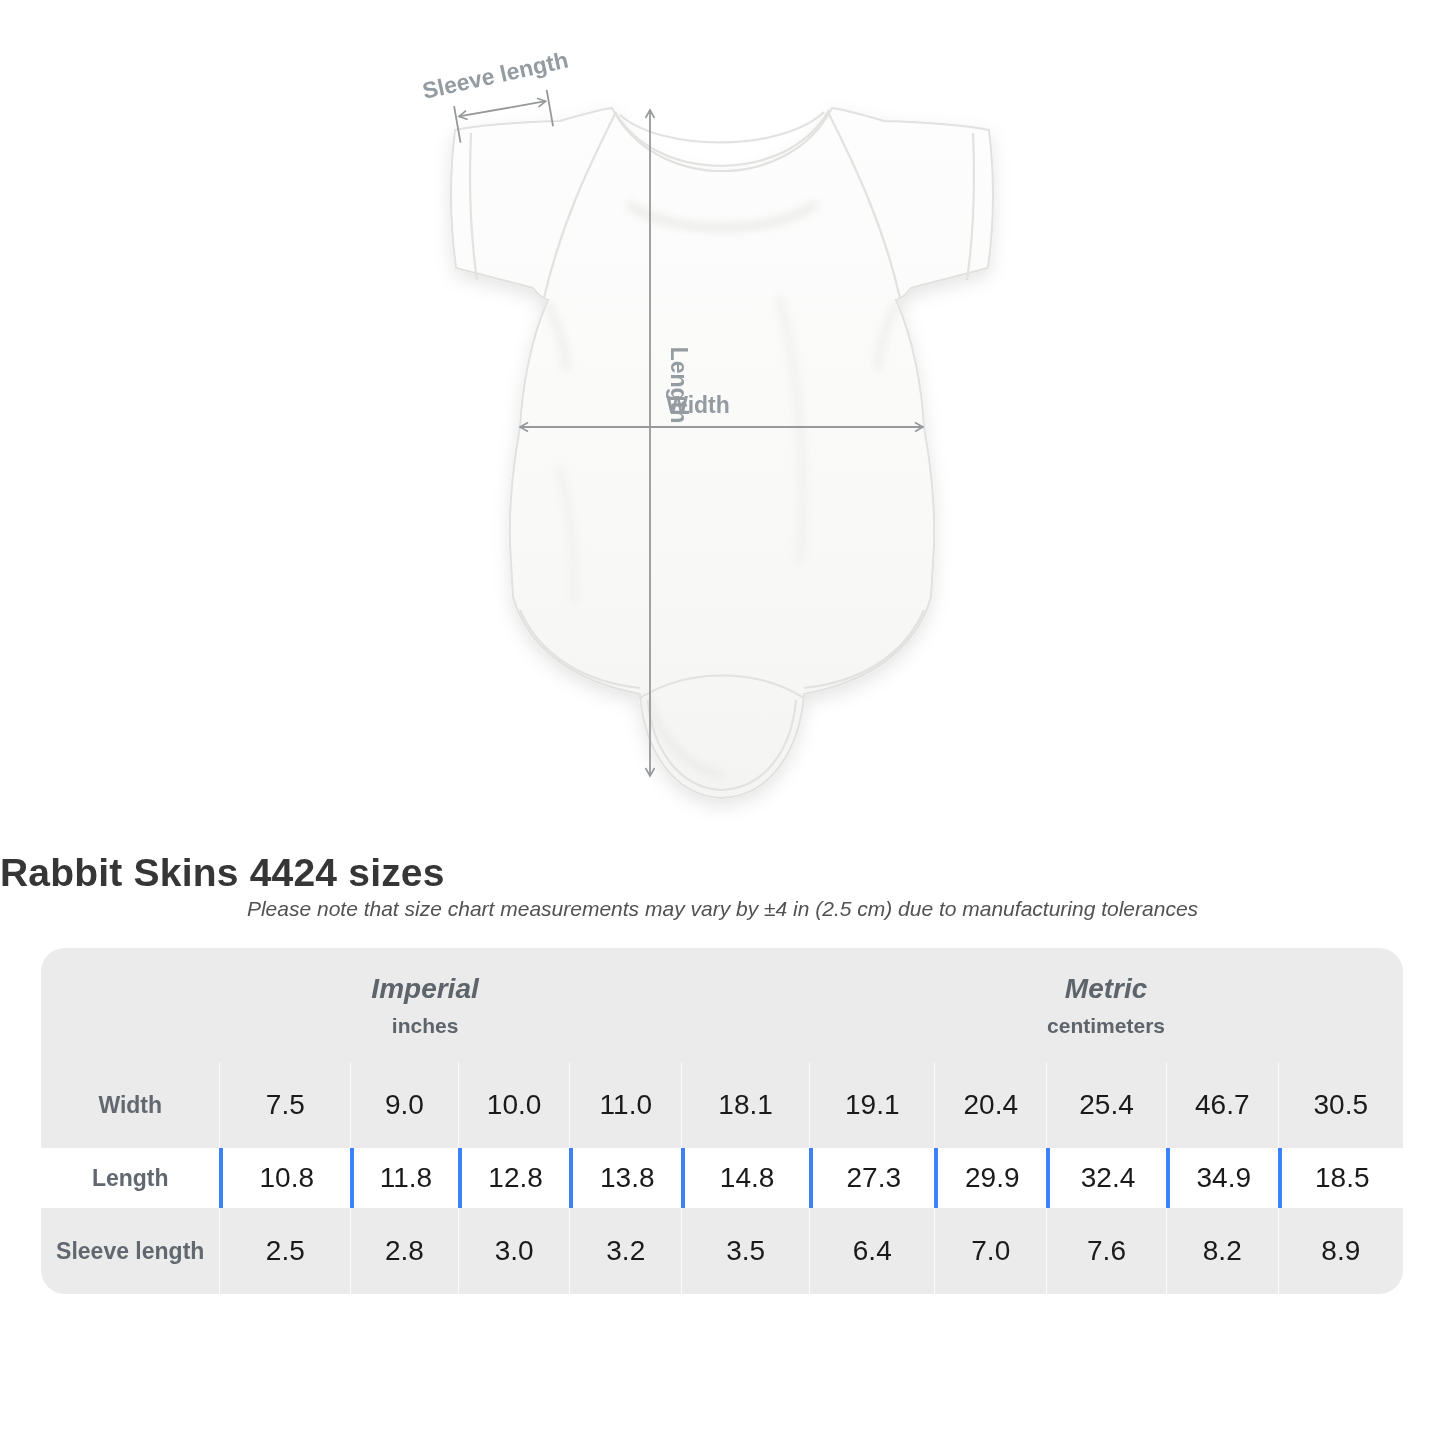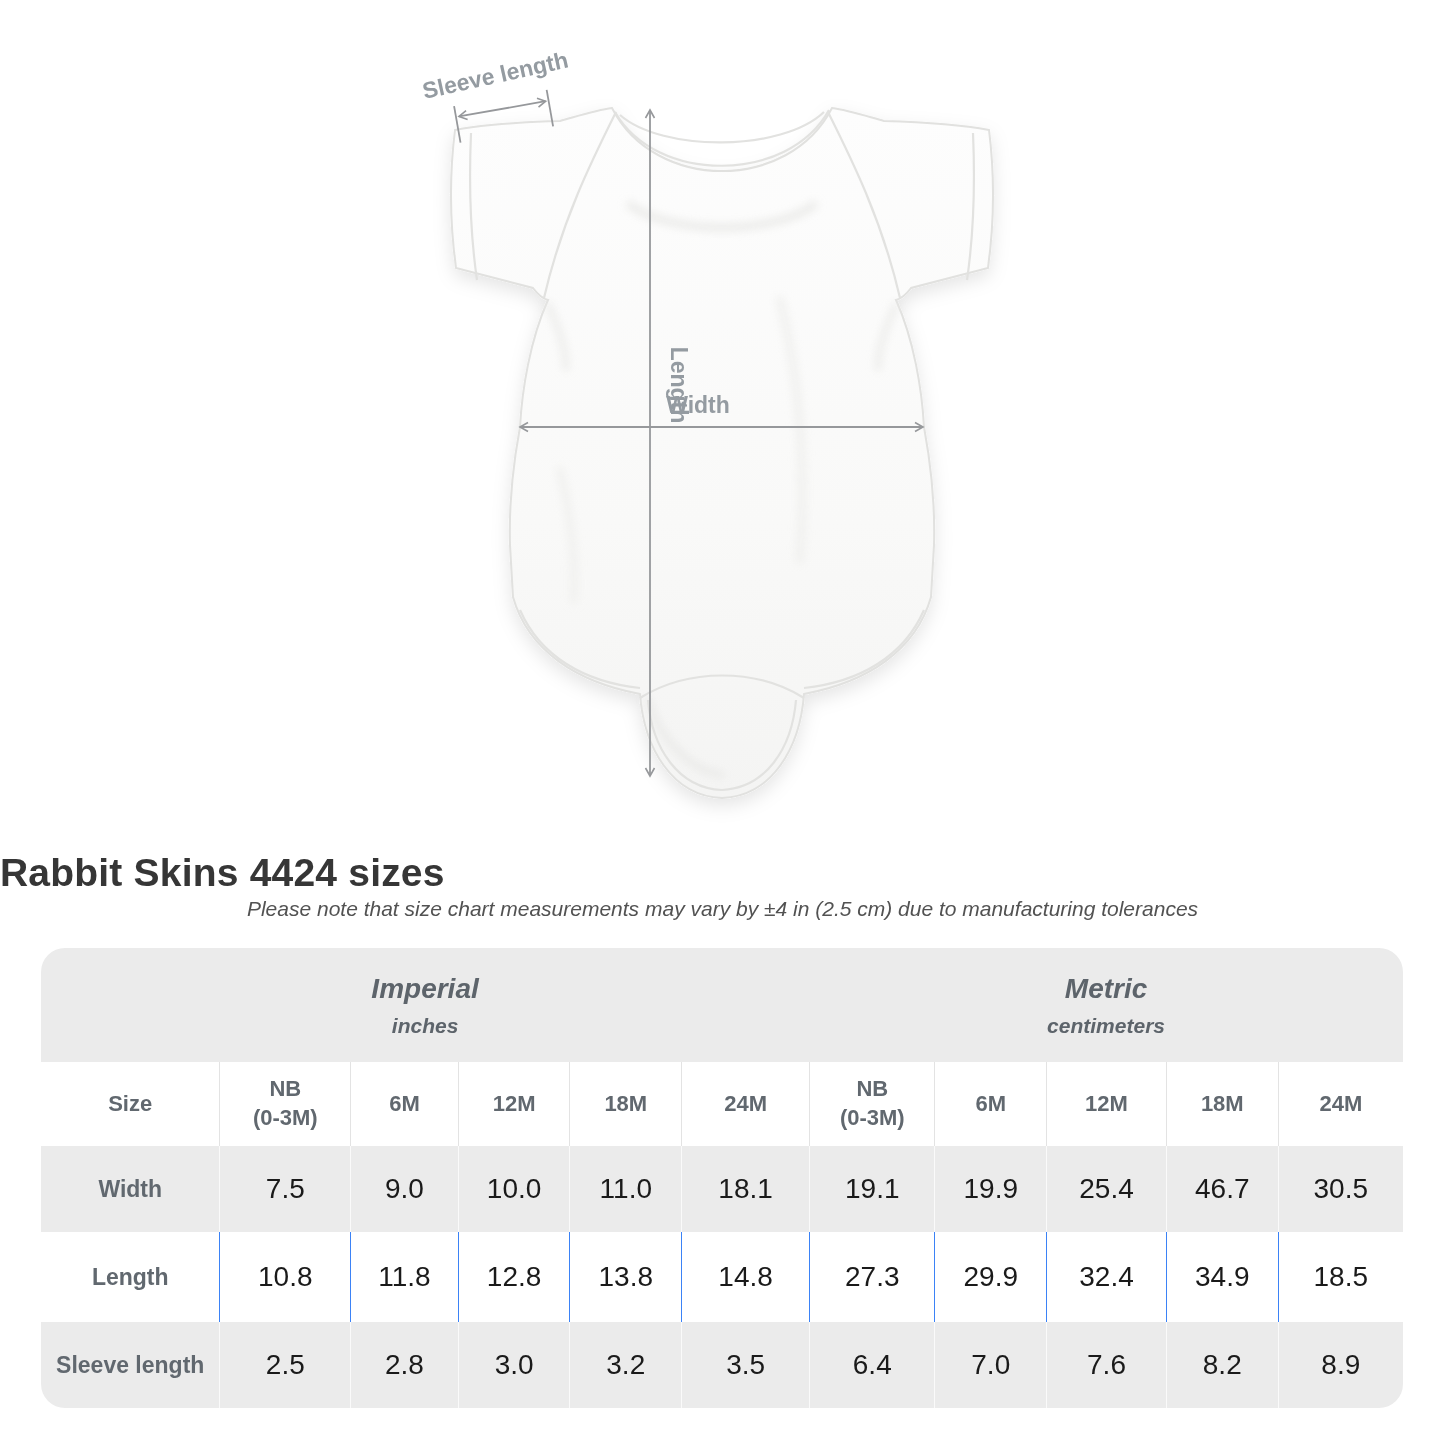--- a/index.html
+++ b/index.html
@@ -22,32 +22,32 @@
 
   .tbl-wrap {
     position:absolute; top:948px; left:41px; width:1362px;
     border-radius:24px; overflow:hidden;
   }
   table.size-table { width:100%; border-collapse:separate; border-spacing:0; table-layout:fixed; }
   .size-table th, .size-table td { text-align:center; vertical-align:middle; padding:0; }
 
   tr.group-row th { height:114px; background:#ebebeb; }
   .g-label { font-size:28px; font-weight:bold; font-style:italic; color:#5d646b; }
-  .g-unit  { font-size:21px; font-style:italic; color:#5d646b; margin-top:9px; }
+  .g-unit  { font-size:21px; color:#5d646b; margin-top:9px; }
 
   tr.head-row th { height:84px; background:#fff; font-size:22px; font-weight:bold;
                    color:#61686f; white-space:pre-line; line-height:1.3; }
   tr.head-row th + th { border-left:1px solid #e3e3e3; }
 
   tr.data-row th { font-size:23px; font-weight:bold; color:#61686f; }
   tr.data-row td { font-size:28px; color:#1a1a1a; }
   tr.data-row.row-gray  { background:#ebebeb; }
   tr.data-row.row-gray  td { border-left:1px solid #fafafa; height:86px; }
   tr.data-row.row-white { background:#fff; }
-  tr.data-row.row-white td { border-left:1px solid #3b82f6; height:90px; }
+  tr.data-row.row-white td { border-left:4px solid #3b82f6; height:60px; }
   tr.row-last td { height:84px; }
 </style>
 </head>
 <body>
 
 <div class="stage">
 
   <svg class="figure" width="1445" height="845" viewBox="0 0 1445 845">
     <defs>
       <linearGradient id="fab" x1="0" y1="0" x2="0" y2="1">
@@ -154,44 +154,29 @@
           <tr class="group-row">
         <th colspan="6">
           <div class="g-label">Imperial</div>
           <div class="g-unit">inches</div>
         </th>
         <th colspan="5">
           <div class="g-label">Metric</div>
           <div class="g-unit">centimeters</div>
         </th>
       </tr>
-      <tr class="head-row">
-        <th>Size</th>
-        <th>NB
-(0-3M)</th>
-        <th>6M</th>
-        <th>12M</th>
-        <th>18M</th>
-        <th>24M</th>
-        <th>NB
-(0-3M)</th>
-        <th>6M</th>
-        <th>12M</th>
-        <th>18M</th>
-        <th>24M</th>
-      </tr>
       <tr class="data-row row-gray">
         <th>Width</th>
         <td>7.5</td>
         <td>9.0</td>
         <td>10.0</td>
         <td>11.0</td>
         <td>18.1</td>
         <td>19.1</td>
-        <td>19.9</td>
+        <td>20.4</td>
         <td>25.4</td>
         <td>46.7</td>
         <td>30.5</td>
       </tr>
       <tr class="data-row row-white">
         <th>Length</th>
         <td>10.8</td>
         <td>11.8</td>
         <td>12.8</td>
         <td>13.8</td>

